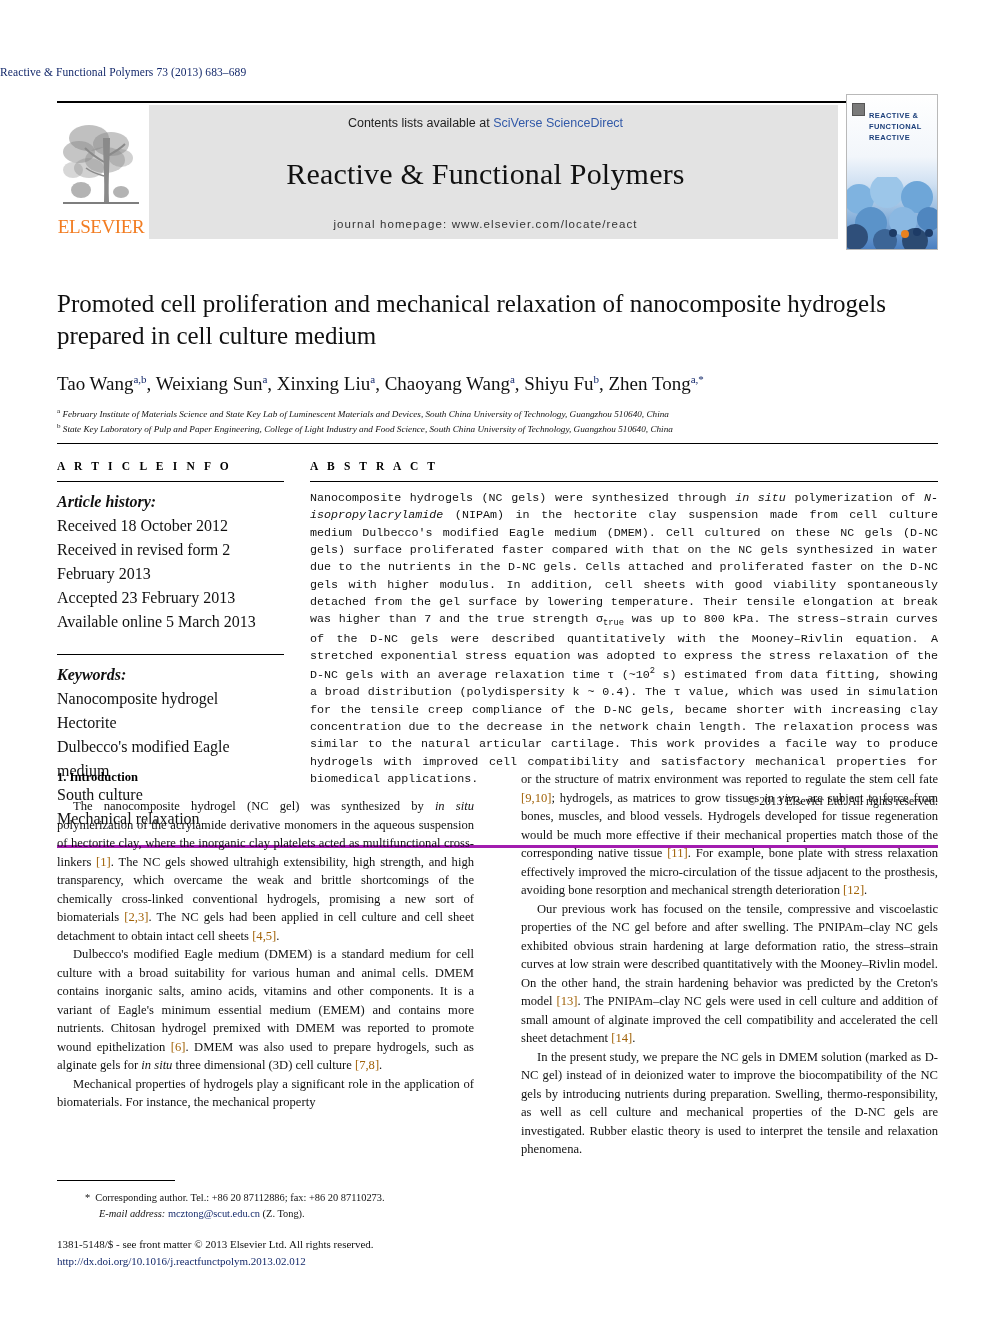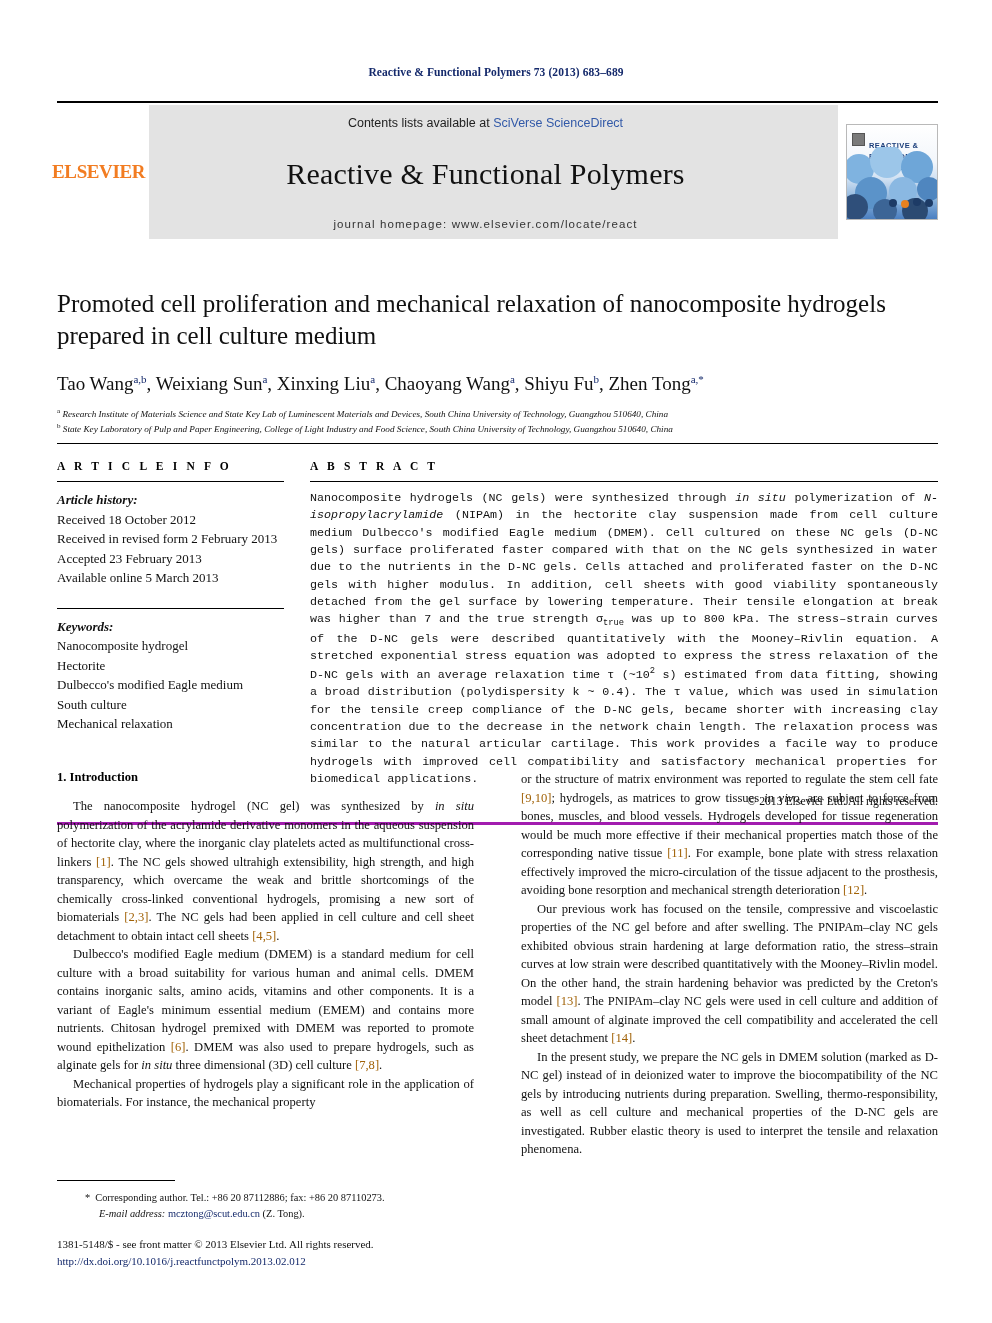--- a/index.html
+++ b/index.html
@@ -22,23 +22,22 @@
     padding: 0;
     box-sizing: border-box;
   }
 
   
   .running-head {
     position: absolute;
     top: 66px;
     left: 0;
     width: 992px;
-    text-align: center;
-    font-family: "Liberation Serif", serif;
-    font-weight: bold;
+    font-family: "Liberation Serif", serif;
+    font-weight: normal;
     font-size: 11.5px;
     color: #14296b;
     letter-spacing: 0.1px;
   }
 
   
   .masthead {
     position: absolute;
     top: 101px;
     left: 57px;
@@ -51,26 +50,25 @@
     flex-direction: row;
     align-items: stretch;
     height: 134px;
     padding-top: 2px;
   }
   .elsevier-logo {
     width: 88px;
     flex: 0 0 88px;
     position: relative;
     display: flex;
-    flex-direction: row;
+    flex-direction: column;
     justify-content: flex-end;
     align-items: center;
     padding-bottom: 3px;
     box-sizing: border-box;
-    font-weight: bold;
   }
   .tree-svg { display:block; }
   .elsevier-word {
     font-family: "Liberation Serif", serif;
     font-size: 19px;
     letter-spacing: -0.4px;
     color: #f27c21;
     line-height: 1;
     margin-top: 1px;
   }
@@ -99,21 +97,21 @@
   }
   .homepage-line {
     font-family: "Liberation Sans", sans-serif;
     font-size: 11.5px;
     color: #333;
     letter-spacing: 1.1px;
   }
   .cover-thumb {
     flex: 0 0 92px;
     width: 92px;
-    height: 96px;
+    height: 156px;
     align-self: center;
     border: 1px solid #b9b9b9;
     position: relative;
     overflow: hidden;
     background: linear-gradient(180deg, #ffffff 0%, #f2f6fb 40%, #cfe0f2 58%, #8fb6dd 78%, #4a7fc1 100%);
     box-sizing: border-box;
   }
   .cover-title {
     position: absolute;
     top: 16px;
@@ -186,21 +184,21 @@
 
   .sec-label {
     font-family: "Liberation Serif", serif;
     font-weight: bold;
     font-size: 11.5px;
     letter-spacing: 3.2px;
     color: #000;
     margin-bottom: 9px;
   }
   .rule { border-top: 1px solid #000; margin: 0 0 8px 0; }
-  .info-group { font-family: "Liberation Serif", serif; font-size: 13px; line-height: 1.5; color: #111; }
+  .info-group { font-family: "Liberation Serif", serif; font-size: 16px; line-height: 1.5; color: #111; }
   .info-group .heading { font-style: italic; font-weight: bold; }
   .info-spacer { height: 20px; }
   .abstract-text {
     font-family: Liberation Mono, monospace;
     font-size: 11.7px;
     line-height: 1.48;
     text-align: justify;
     color: #111;
   }
   .abstract-text .it { font-style: italic; }
@@ -347,21 +345,21 @@
         </svg>
       </div>
 
     </div>
   </div>
 
   <div class="title-block">
     <h1 class="paper-title">Promoted cell proliferation and mechanical relaxation of nanocomposite hydrogels prepared in cell culture medium</h1>
     <div class="authors">Tao Wang<sup>a,b</sup>, Weixiang Sun<sup>a</sup>, Xinxing Liu<sup>a</sup>, Chaoyang Wang<sup>a</sup>, Shiyu Fu<sup>b</sup>, Zhen Tong<sup>a,*</sup></div>
     <div class="affiliations">
-      <div><sup>a</sup> <span>Research Institute of Materials Science and State Key Lab of Luminescent Materials and Devices, South China University of Technology, Guangzhou 510640, China</span></div>
+      <div><sup>a</sup> <span>February Institute of Materials Science and State Key Lab of Luminescent Materials and Devices, South China University of Technology, Guangzhou 510640, China</span></div>
       <div><sup>b</sup> <span>State Key Laboratory of Pulp and Paper Engineering, College of Light Industry and Food Science, South China University of Technology, Guangzhou 510640, China</span></div>
     </div>
   </div>
 
   <div class="panel">
 
     <div class="col-info">
       <div class="sec-label">A R T I C L E    I N F O</div>
       <div class="rule"></div>
       <div class="info-group">

